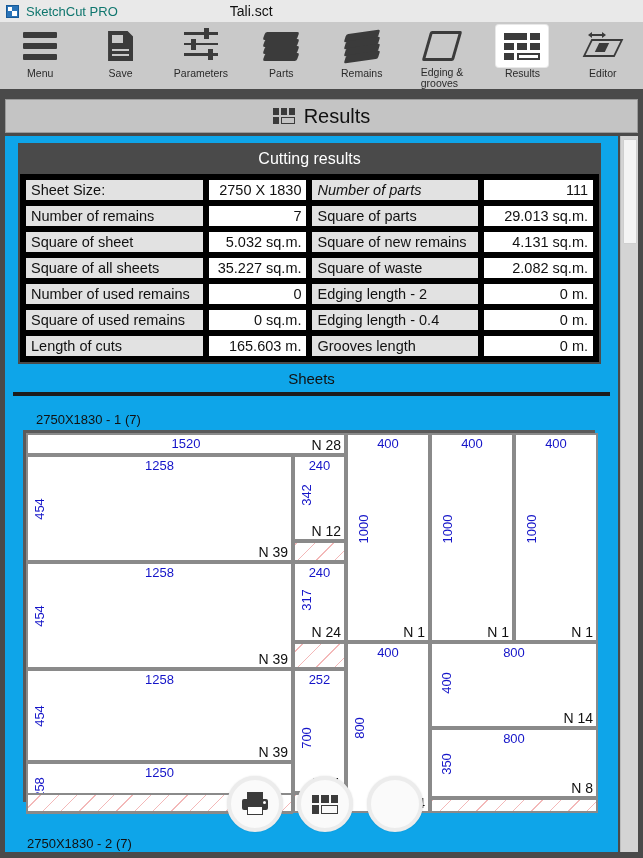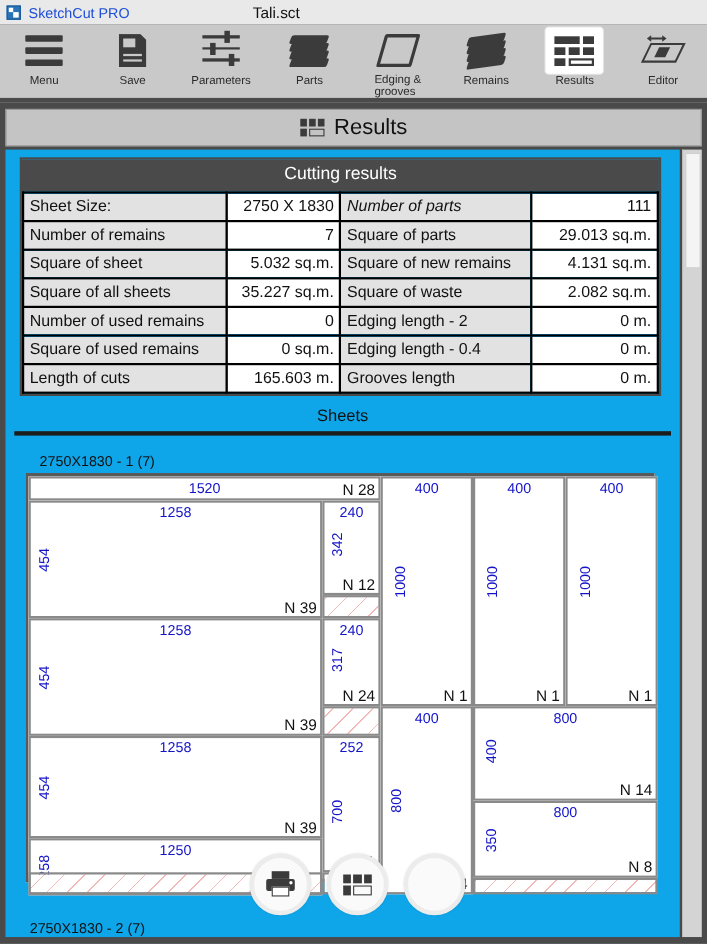--- a/index.html
+++ b/index.html
@@ -21,21 +21,21 @@
     width: 13px; height: 13px; margin-left: 6px; margin-right: 7px;
     background: #2a73b8; position: relative; flex: none;
     border: 1px solid #185a97;
   }
   .app-icon::before {
     content:""; position:absolute; left:1px; top:1px; width:4px; height:4px; background:#fff;
   }
   .app-icon::after {
     content:""; position:absolute; right:1px; bottom:1px; width:5px; height:5px; background:#fff;
   }
-  .app-title { font-size: 13px; color: #1d4ed8; }
+  .app-title { font-size: 13px; color: #0f766e; }
   .doc-title { font-size: 14px; color: #111; margin-left: 112px; }
 
   
   .toolbar {
     position: absolute; left:0; top:22px; width:643px; height:71px;
     background: #c9c9c9;
     display: flex; align-items: flex-start;
     border-bottom: 4px solid #4a4a4a;
   }
   .tool {
@@ -118,21 +118,21 @@
   }
 
   
   .tbl { position:absolute; left:13px; top:7px; width:583px; border:2px solid #4a4a4a; }
   .tbl .thead {
     background:#4a4a4a; color:#fff; text-align:center;
     font-size:16px; padding:5px 0 6px;
   }
   table.grid { width:100%; border-collapse:collapse; table-layout: fixed; }
   table.grid td {
-    border:2px solid #000000; font-size:14.5px; color:#111;
+    border:6px solid #000000; font-size:14.5px; color:#111;
     height:26px; padding:1px 5px; white-space:nowrap; overflow:hidden;
   }
   td.lbl-c { background:#e2e2e2; text-align:left; }
   td.val-c { background:#ffffff; text-align:right; }
   .c1 { width:32%; } .c2 { width:18%; } .c3 { width:30%;font-style:italic; } .c4 { width:20%; }
 
   
   .sheets-title {
     position:absolute; left:0; top:234px; width:613px; text-align:center;
     font-size:15px; color:#111;
@@ -263,38 +263,38 @@
         <div class="stack-ico">
           <b style="top:0"></b>
             <b style="top:7px"></b>
             <b style="top:14px"></b>
             <b style="top:21px"></b>
         </div>
       </div>
       <div class="lbl">Parts</div>
     </div>
 
-    <div class="tool two-line">
-      <div class="ico-wrap">
-        <div class="edge-ico"></div>
-      </div>
-      <div class="lbl" style="white-space:pre-line">Edging &amp;
-grooves</div>
-    </div>
-
     <div class="tool">
       <div class="ico-wrap">
         <div class="stack-ico skew">
           <b style="top:0"></b>
             <b style="top:7px"></b>
             <b style="top:14px"></b>
             <b style="top:21px"></b>
         </div>
       </div>
       <div class="lbl">Remains</div>
+    </div>
+
+    <div class="tool two-line">
+      <div class="ico-wrap">
+        <div class="edge-ico"></div>
+      </div>
+      <div class="lbl" style="white-space:pre-line">Edging &amp;
+grooves</div>
     </div>
 
     <div class="tool active">
       <div class="ico-wrap">
         <div class="res-ico">
           <s style="grid-column:1/3"></s>
             <s style="grid-column:3/4"></s>
           <s></s>
             <s></s>
             <s></s>

